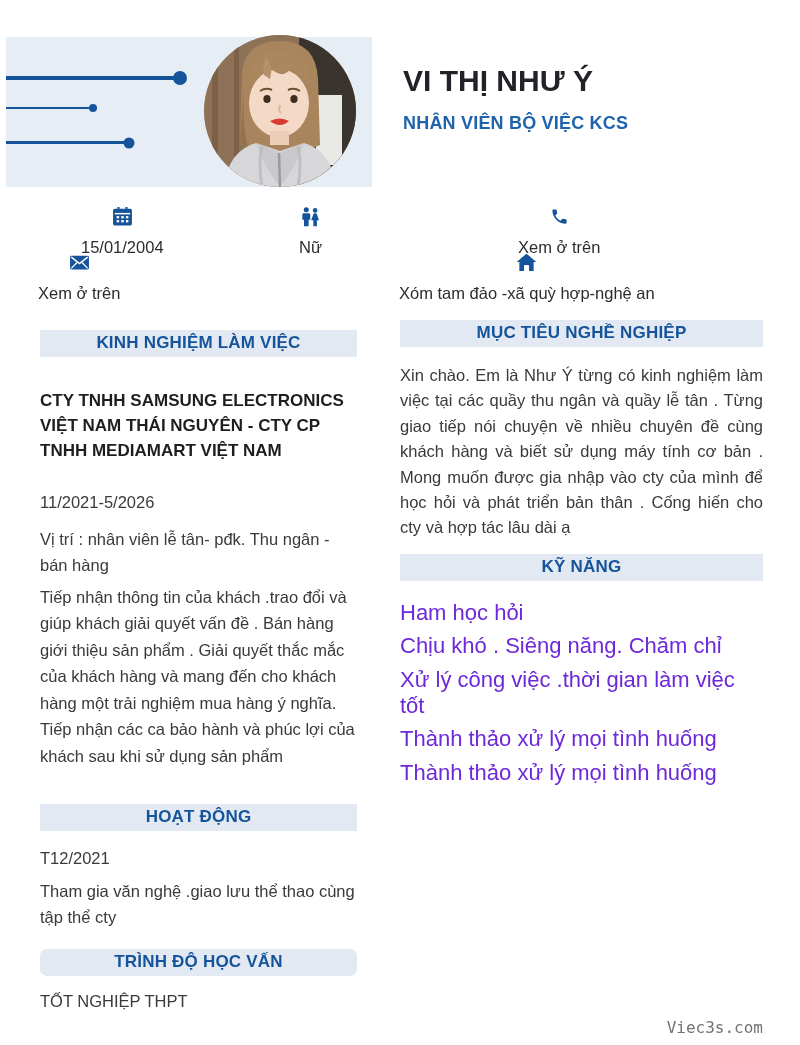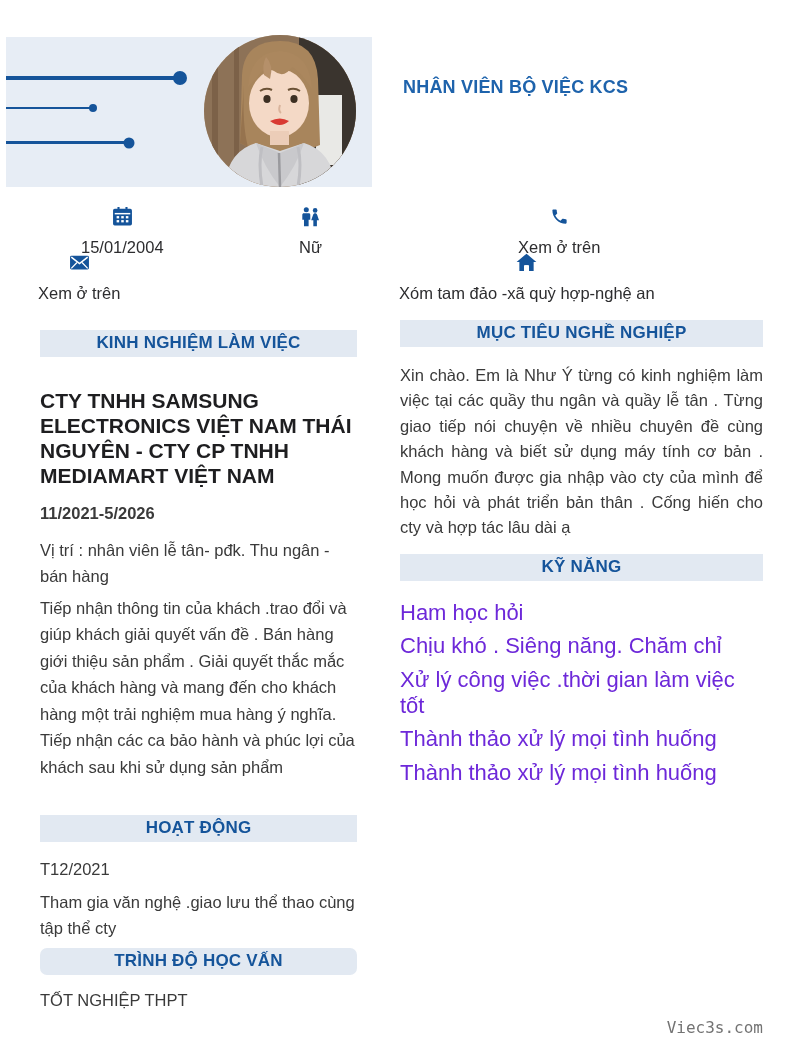--- a/index.html
+++ b/index.html
@@ -74,33 +74,33 @@
     background:#e2e9f2;
     color:#15549a;
     font-weight:bold; font-size:17px;
     text-align:center;
     padding:3px 0 4px 0;
     letter-spacing:0.2px;
   }
 
   .company {
     margin-top:31px;
-    font-weight:bold; font-size:21px; line-height:25px;
+    font-weight:bold; font-size:17px; line-height:25px;
     color:#1e1e20;
   }
   .body-txt { font-size:16.5px; line-height:26.5px; color:#3a3a3a; }
-  .exp-period   { margin-top:12px;font-weight:bold; }
+  .exp-period   { margin-top:26px; }
   .exp-position { margin-top:10px; }
   .exp-desc     { margin-top:5px; }
 
   .head-activities { margin-top:35px;text-align:center; }
   .act-period { margin-top:14px; }
   .act-desc   { margin-top:6px; }
 
-  .head-education { margin-top:6px;border-radius:7px; }
+  .head-education { margin-top:18px;border-radius:7px; }
   .edu-line { margin-top:12px; font-size:16.5px; line-height:26px; color:#3a3a3a; }
   .edu-line + .edu-line { margin-top:0; }
 
   .objective-txt {
     margin-top:16px;
     font-size:16.5px; line-height:25.4px; color:#3a3a3a;
     text-align:justify;
   }
   .head-skills { margin-top:13px; }
   .skills-list { margin-top:19px; }
@@ -159,20 +159,21 @@
 
     <path d="M20 152 Q24 116 52 108 L76 116 L100 108 Q128 116 132 152 Z" fill="#d7d7d9"></path>
     <path d="M52 108 Q60 132 76 152 Q92 132 100 108 L76 118 Z" fill="#c9c9cc"></path>
     <path d="M75 118 L76 152" stroke="#9a9a9e" stroke-width="2.5"></path>
     <path d="M58 112 Q54 128 58 152" stroke="#bfbfc3" stroke-width="3" fill="none"></path>
     <path d="M94 112 Q98 128 94 152" stroke="#bfbfc3" stroke-width="3" fill="none"></path>
   </svg>
 </div>
 
 <div class="name-block">
+  <div class="cv-name">VI THỊ NHƯ Ý</div>
   <div class="cv-title">NHÂN VIÊN BỘ VIỆC KCS</div>
 </div>
 
 <div class="contact-item ci-dob">
   <span class="ic">
     <svg class="icon-svg" width="21" height="21" viewBox="0 0 20 20">
         <path fill="#15549a" d="M5.2 1h2v3.4h-2zM12.8 1h2v3.4h-2z"></path>
         <rect x="1" y="2.6" width="18" height="16" rx="1.6" fill="#15549a"></rect>
         <rect x="2.6" y="6.6" width="14.8" height="1.4" fill="#ffffff"></rect>
         <g fill="#ffffff">

